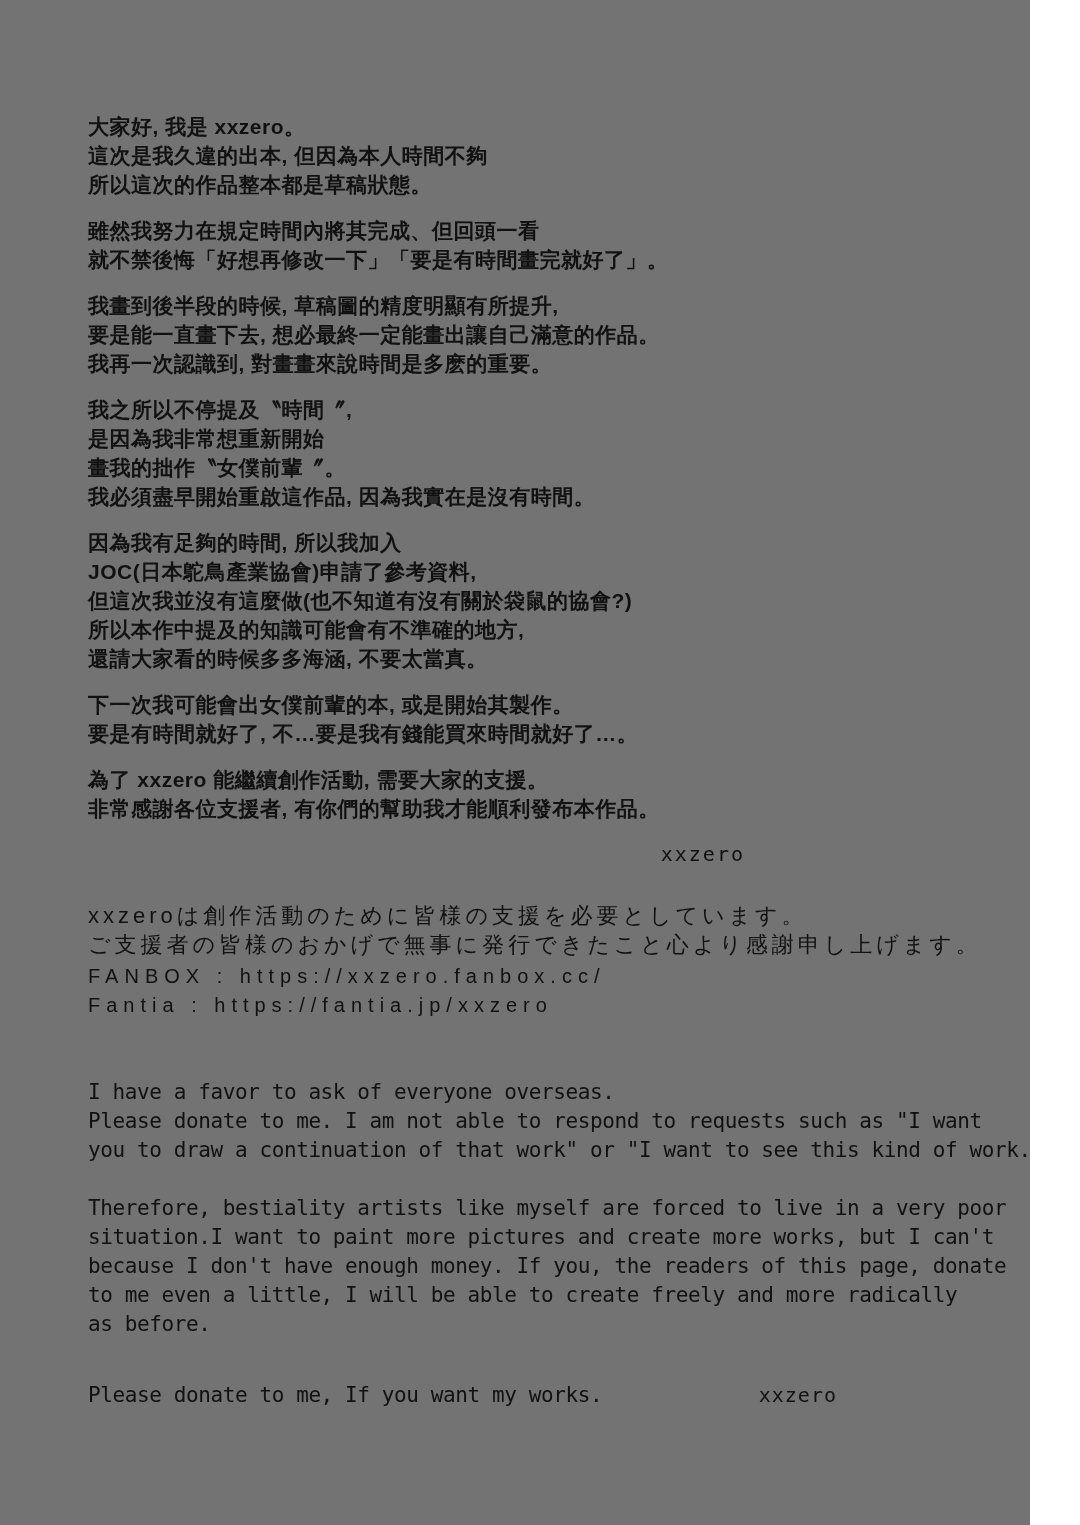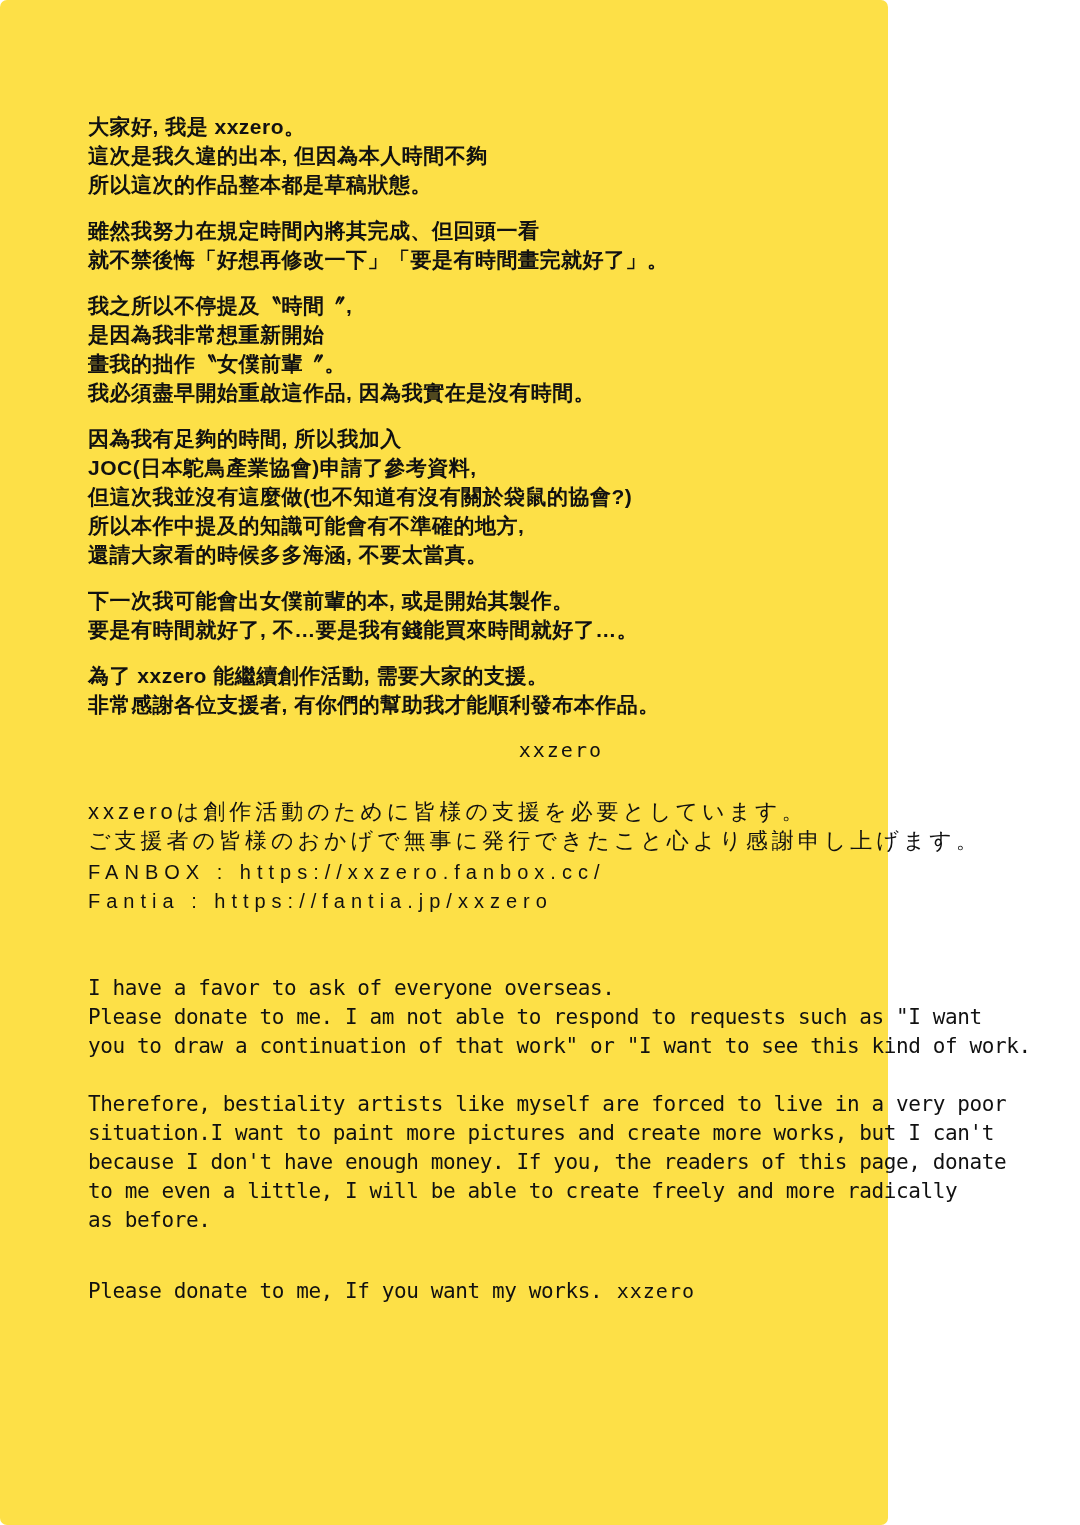--- a/index.html
+++ b/index.html
@@ -5,25 +5,24 @@
   * { margin: 0; padding: 0; box-sizing: border-box; }
   html, body { background: #ffffff; }
   body {
     width: 1080px;
     height: 1525px;
     overflow: hidden;
     color: #111111;
     font-family: "Liberation Sans", sans-serif;
   }
   .page {
-    width: 888px;
+    width: 1030px;
     height: 1525px;
-    background: #fde047;
+    background: #737373;
     padding: 112px 90px 0 88px;
-    border-radius: 7px;
   }
   
   .zh-para {
     font-family: "Liberation Sans", sans-serif;
     font-weight: 700;
     font-size: 21px;
     line-height: 29px;
     letter-spacing: 0.5px;
     margin-bottom: 17px;
     white-space: nowrap;
@@ -91,20 +90,25 @@
     <div class="zh-para">
       <div>大家好, 我是 xxzero。</div>
       <div>這次是我久違的出本, 但因為本人時間不夠</div>
       <div>所以這次的作品整本都是草稿狀態。</div>
     </div>
     <div class="zh-para">
       <div>雖然我努力在規定時間內將其完成、但回頭一看</div>
       <div>就不禁後悔「好想再修改一下」「要是有時間畫完就好了」。</div>
     </div>
     <div class="zh-para">
+      <div>我畫到後半段的時候, 草稿圖的精度明顯有所提升,</div>
+      <div>要是能一直畫下去, 想必最終一定能畫出讓自己滿意的作品。</div>
+      <div>我再一次認識到, 對畫畫來說時間是多麽的重要。</div>
+    </div>
+    <div class="zh-para">
       <div>我之所以不停提及〝時間〞,</div>
       <div>是因為我非常想重新開始</div>
       <div>畫我的拙作〝女僕前輩〞。</div>
       <div>我必須盡早開始重啟這作品, 因為我實在是沒有時間。</div>
     </div>
     <div class="zh-para">
       <div>因為我有足夠的時間, 所以我加入</div>
       <div>JOC(日本鴕鳥產業協會)申請了參考資料,</div>
       <div>但這次我並沒有這麼做(也不知道有沒有關於袋鼠的協會?)</div>
       <div>所以本作中提及的知識可能會有不準確的地方,</div>

